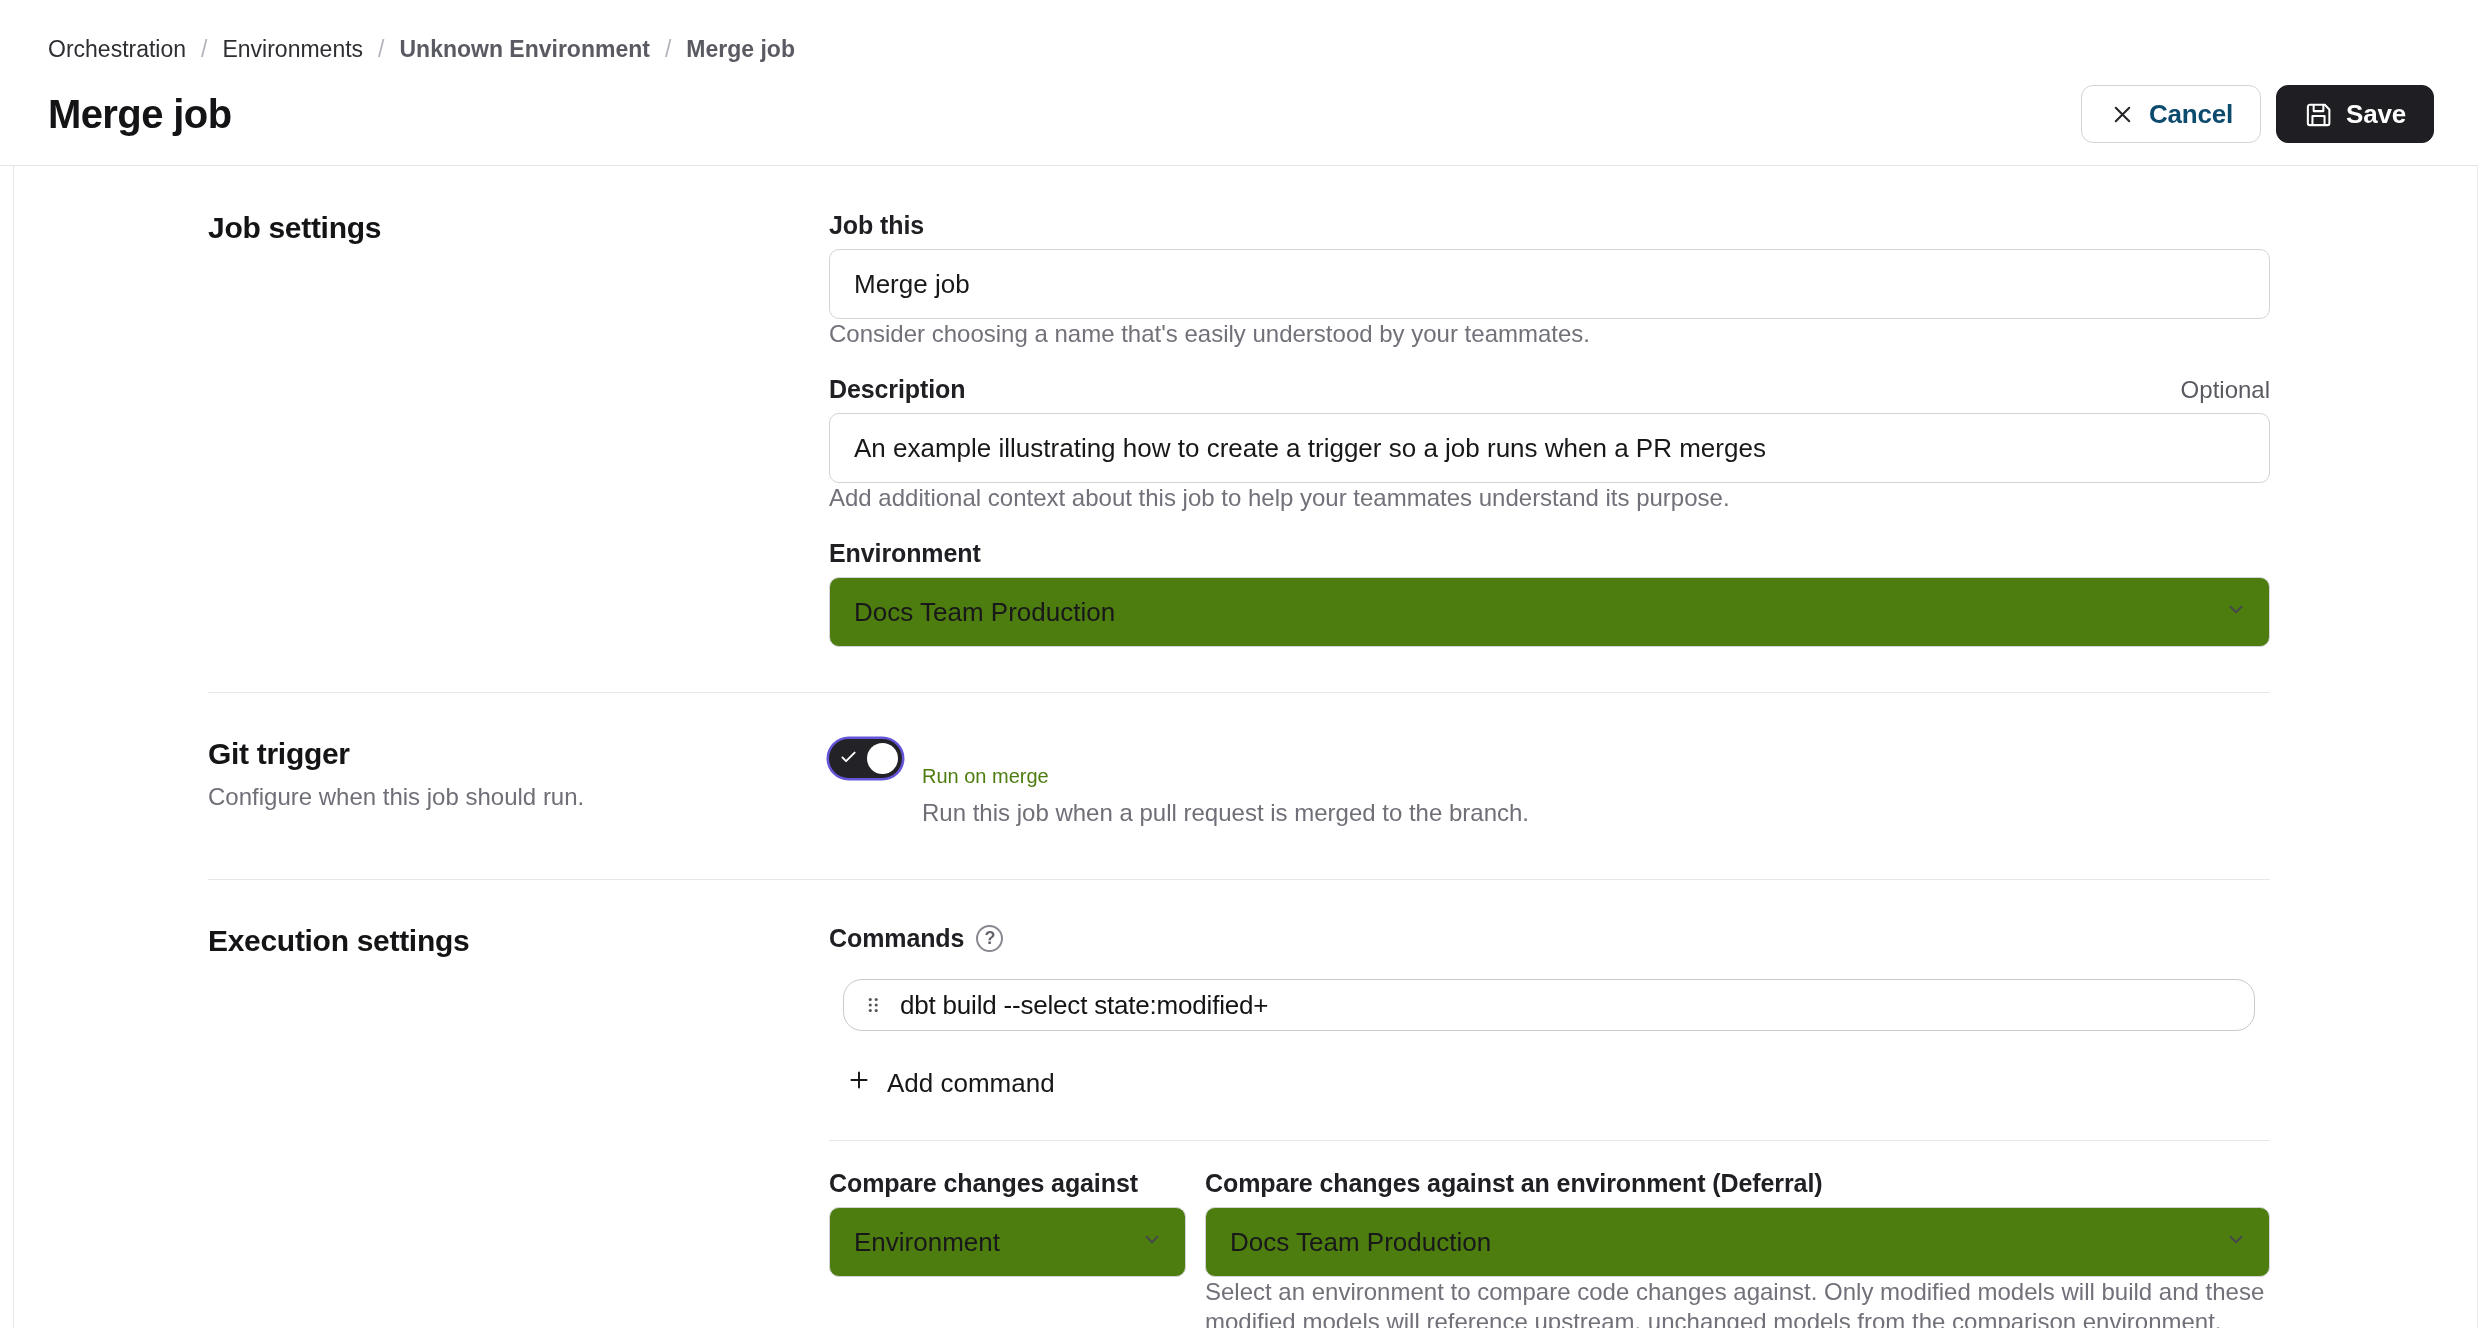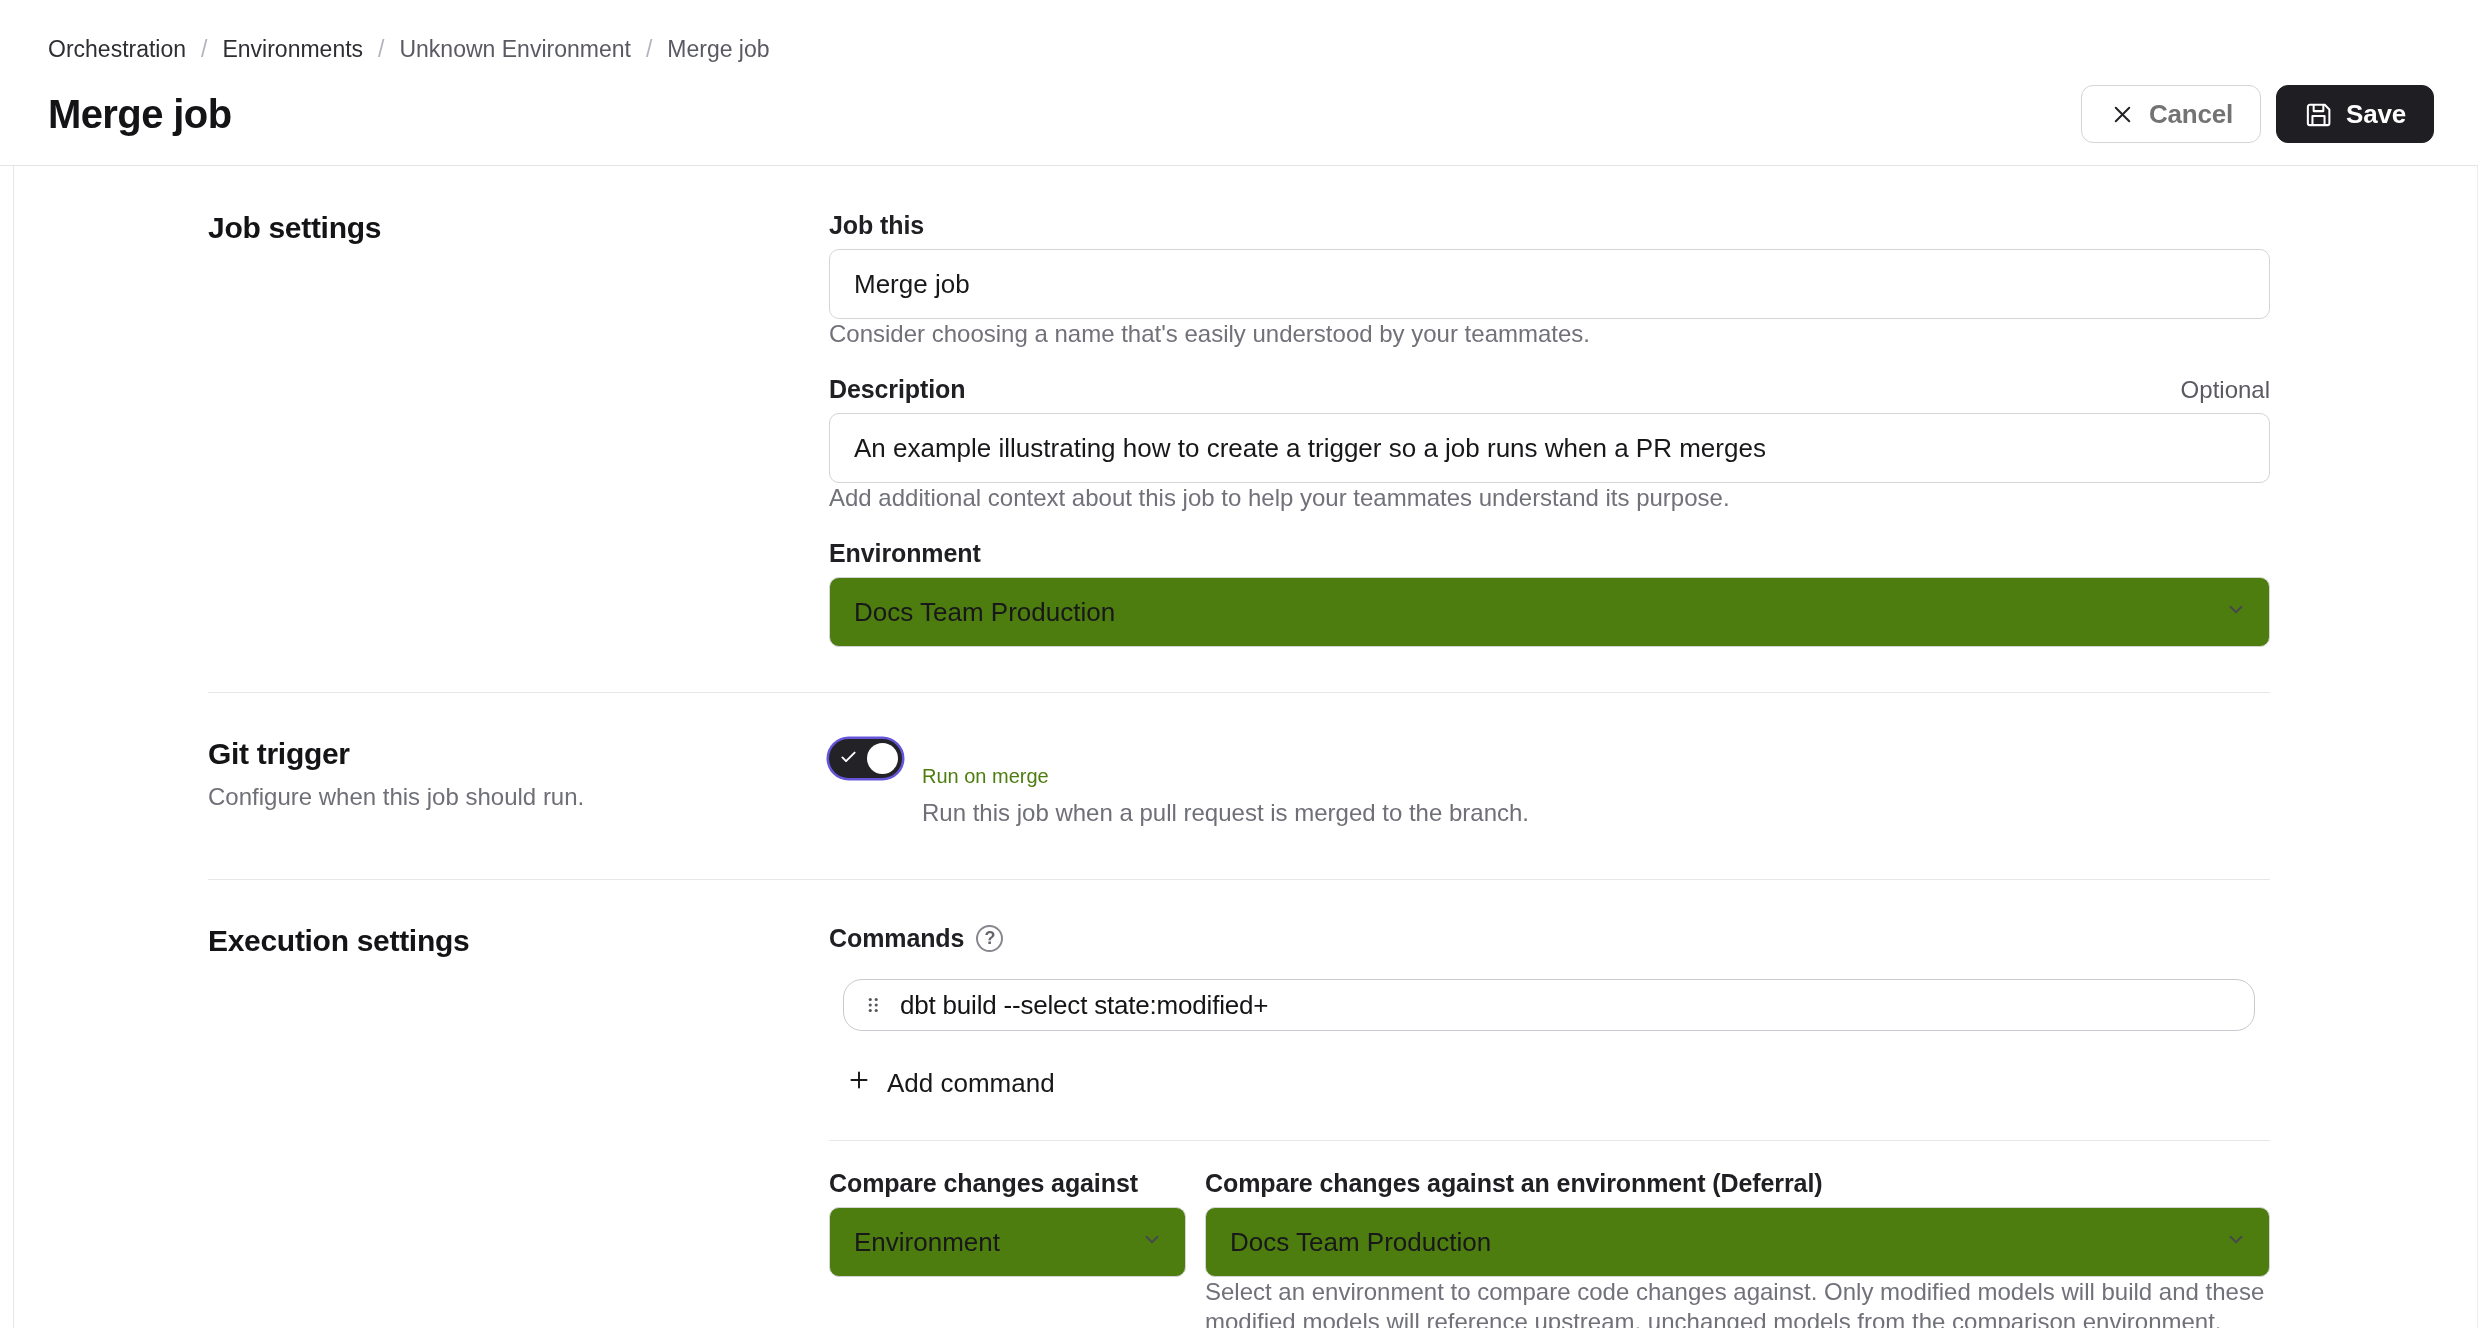--- a/index.html
+++ b/index.html
@@ -18,21 +18,21 @@
     background: #fff;
   }
   .breadcrumb {
     padding-top: 36px;
     display: flex;
     align-items: center;
     gap: 15px;
     font-size: 23px;
   }
   .crumb-link { color: #2e2e33; font-weight: 500; cursor: pointer; }
-  .crumb-muted { color: #5a5a62; font-weight: 400; }
+  .crumb-muted { color: #5a5a62; font-weight: 700; }
   .crumb-sep { color: #b4b4bc; font-weight: 300; }
   .header-row {
     margin-top: 22px;
     display: flex;
     align-items: center;
     justify-content: space-between;
   }
   .page-title {
     font-size: 40px;
     font-weight: 700;
@@ -49,21 +49,21 @@
     border-radius: 12px;
     font-size: 26px;
     font-weight: 600;
     font-family: inherit;
     cursor: pointer;
     letter-spacing: -0.2px;
   }
   .btn-secondary {
     background: #ffffff;
     border: 1.5px solid #d4d4d8;
-    color: #737373;
+    color: #0c4a6e;
   }
   .btn-primary {
     background: #1f1f23;
     border: 1.5px solid #1f1f23;
     color: #ffffff;
   }
   .btn svg { display: block; }
 
   
   .main-panel {

